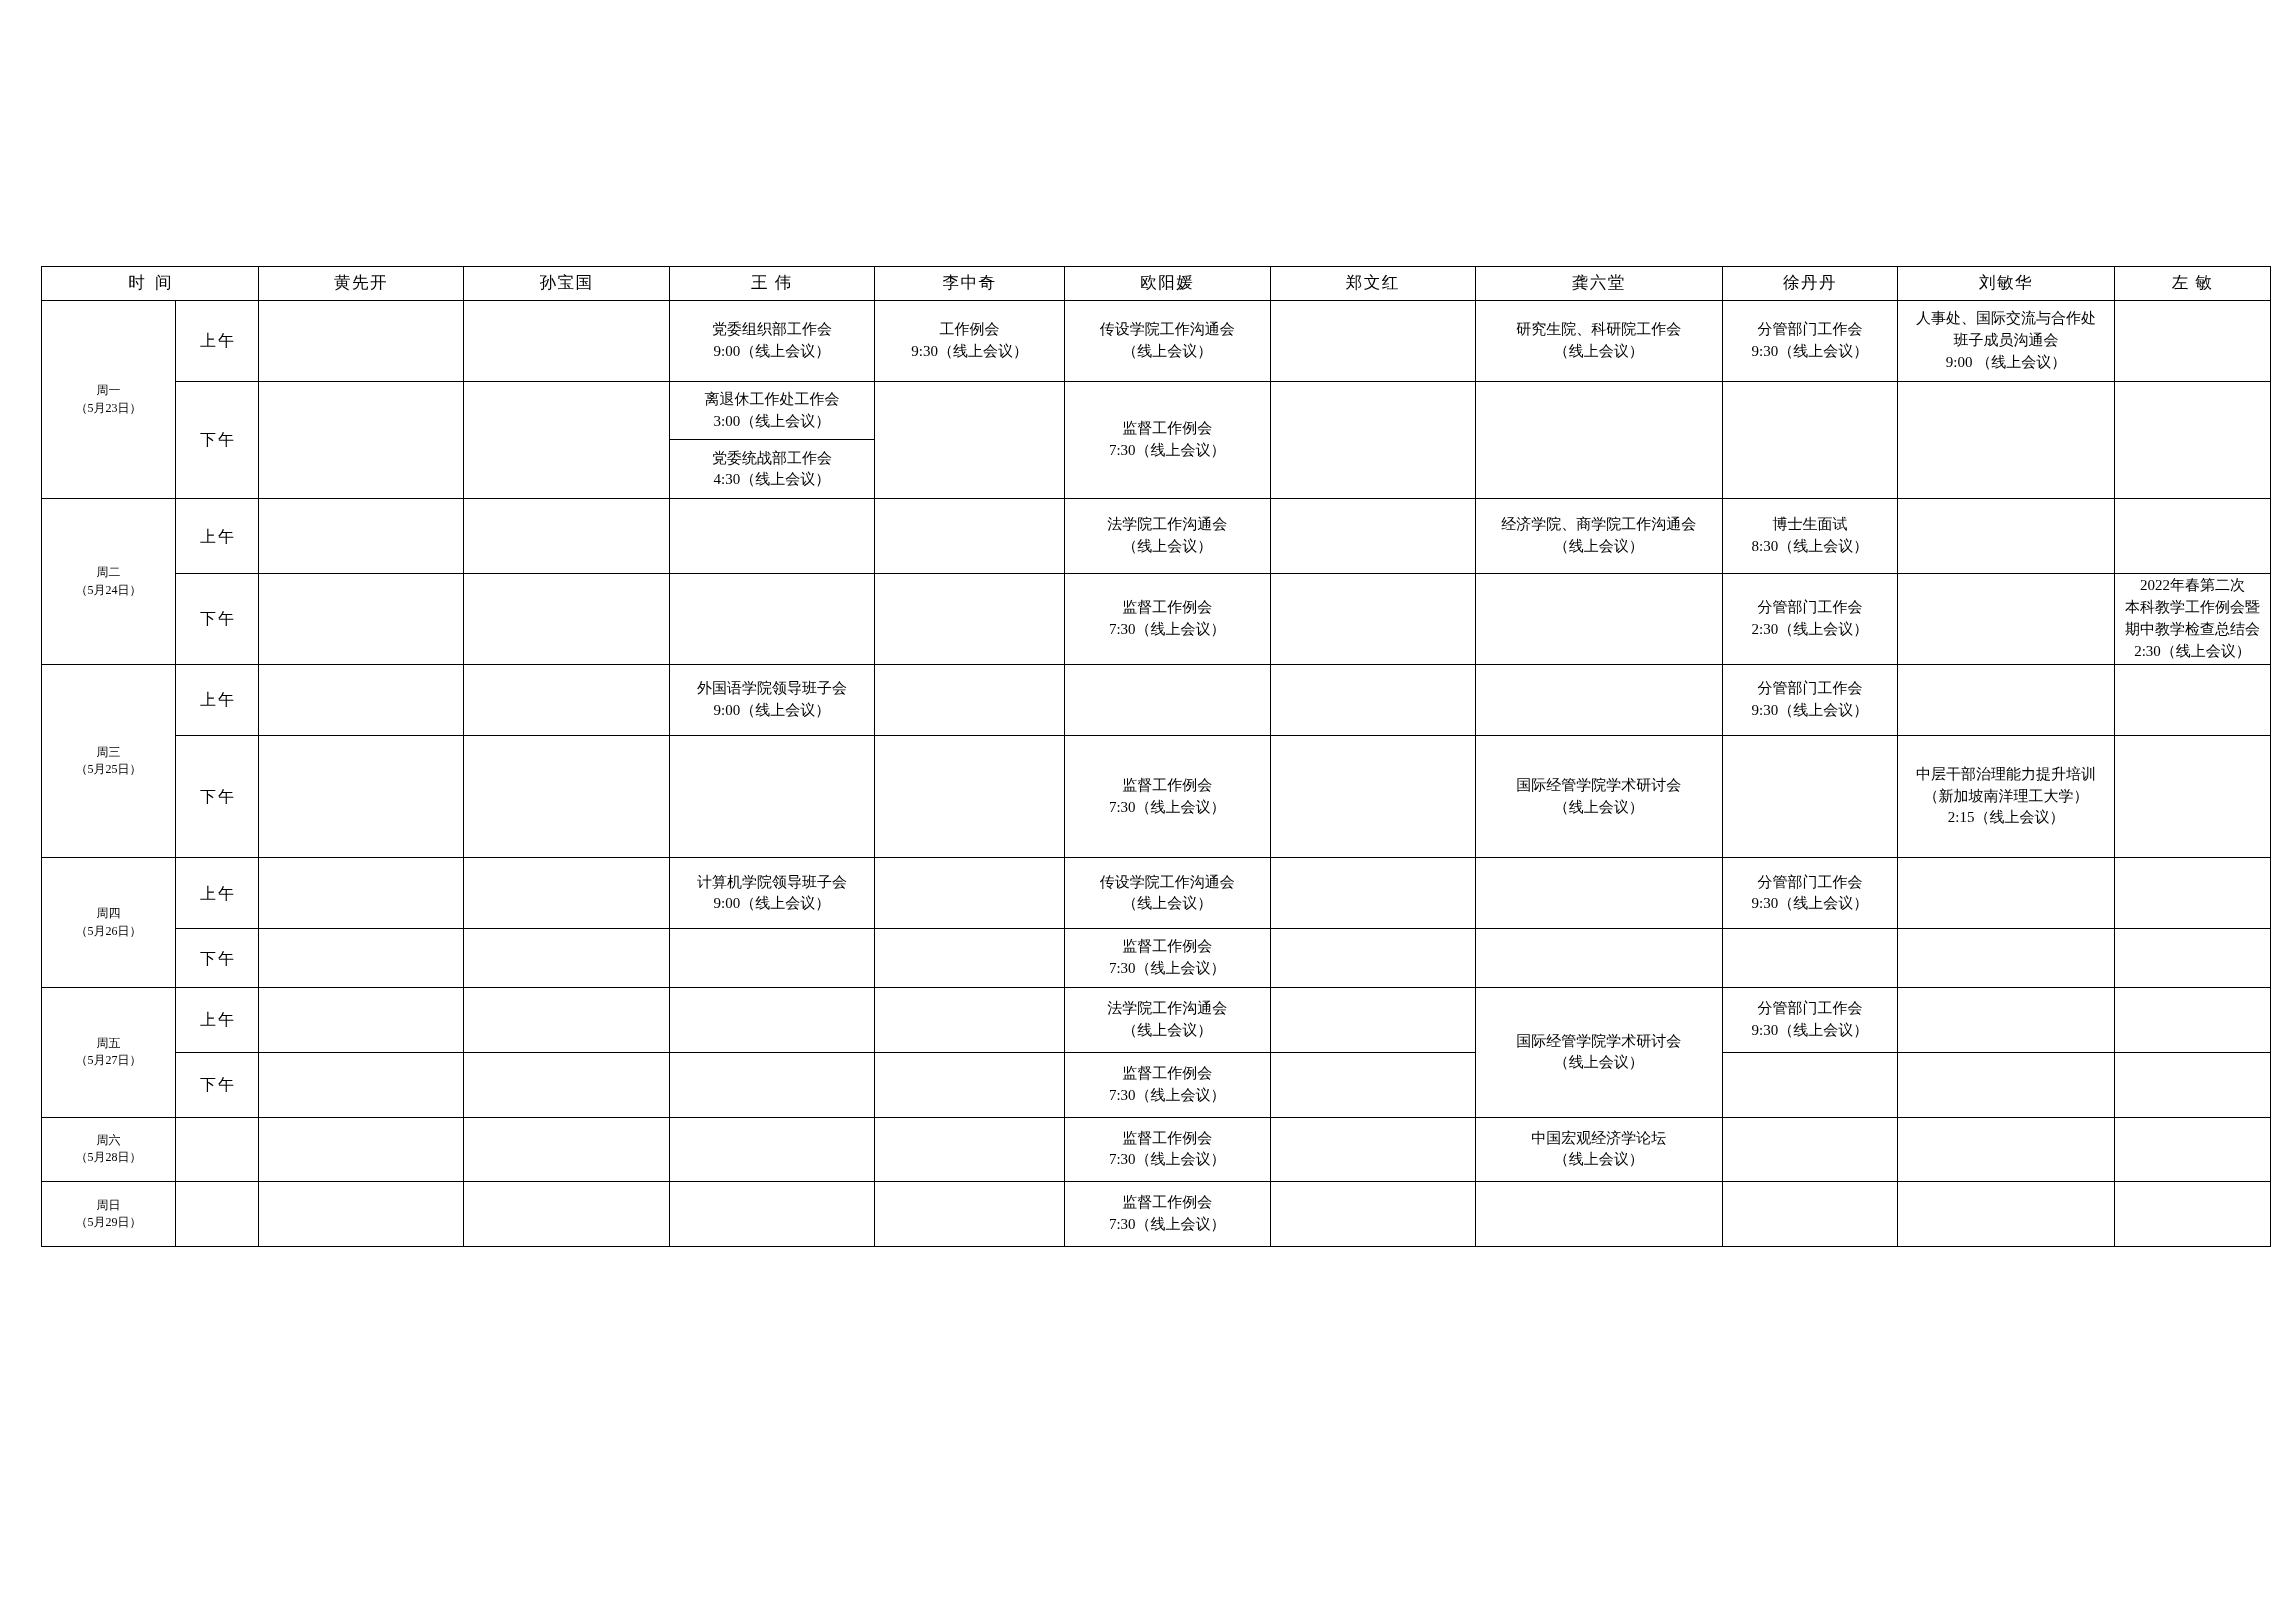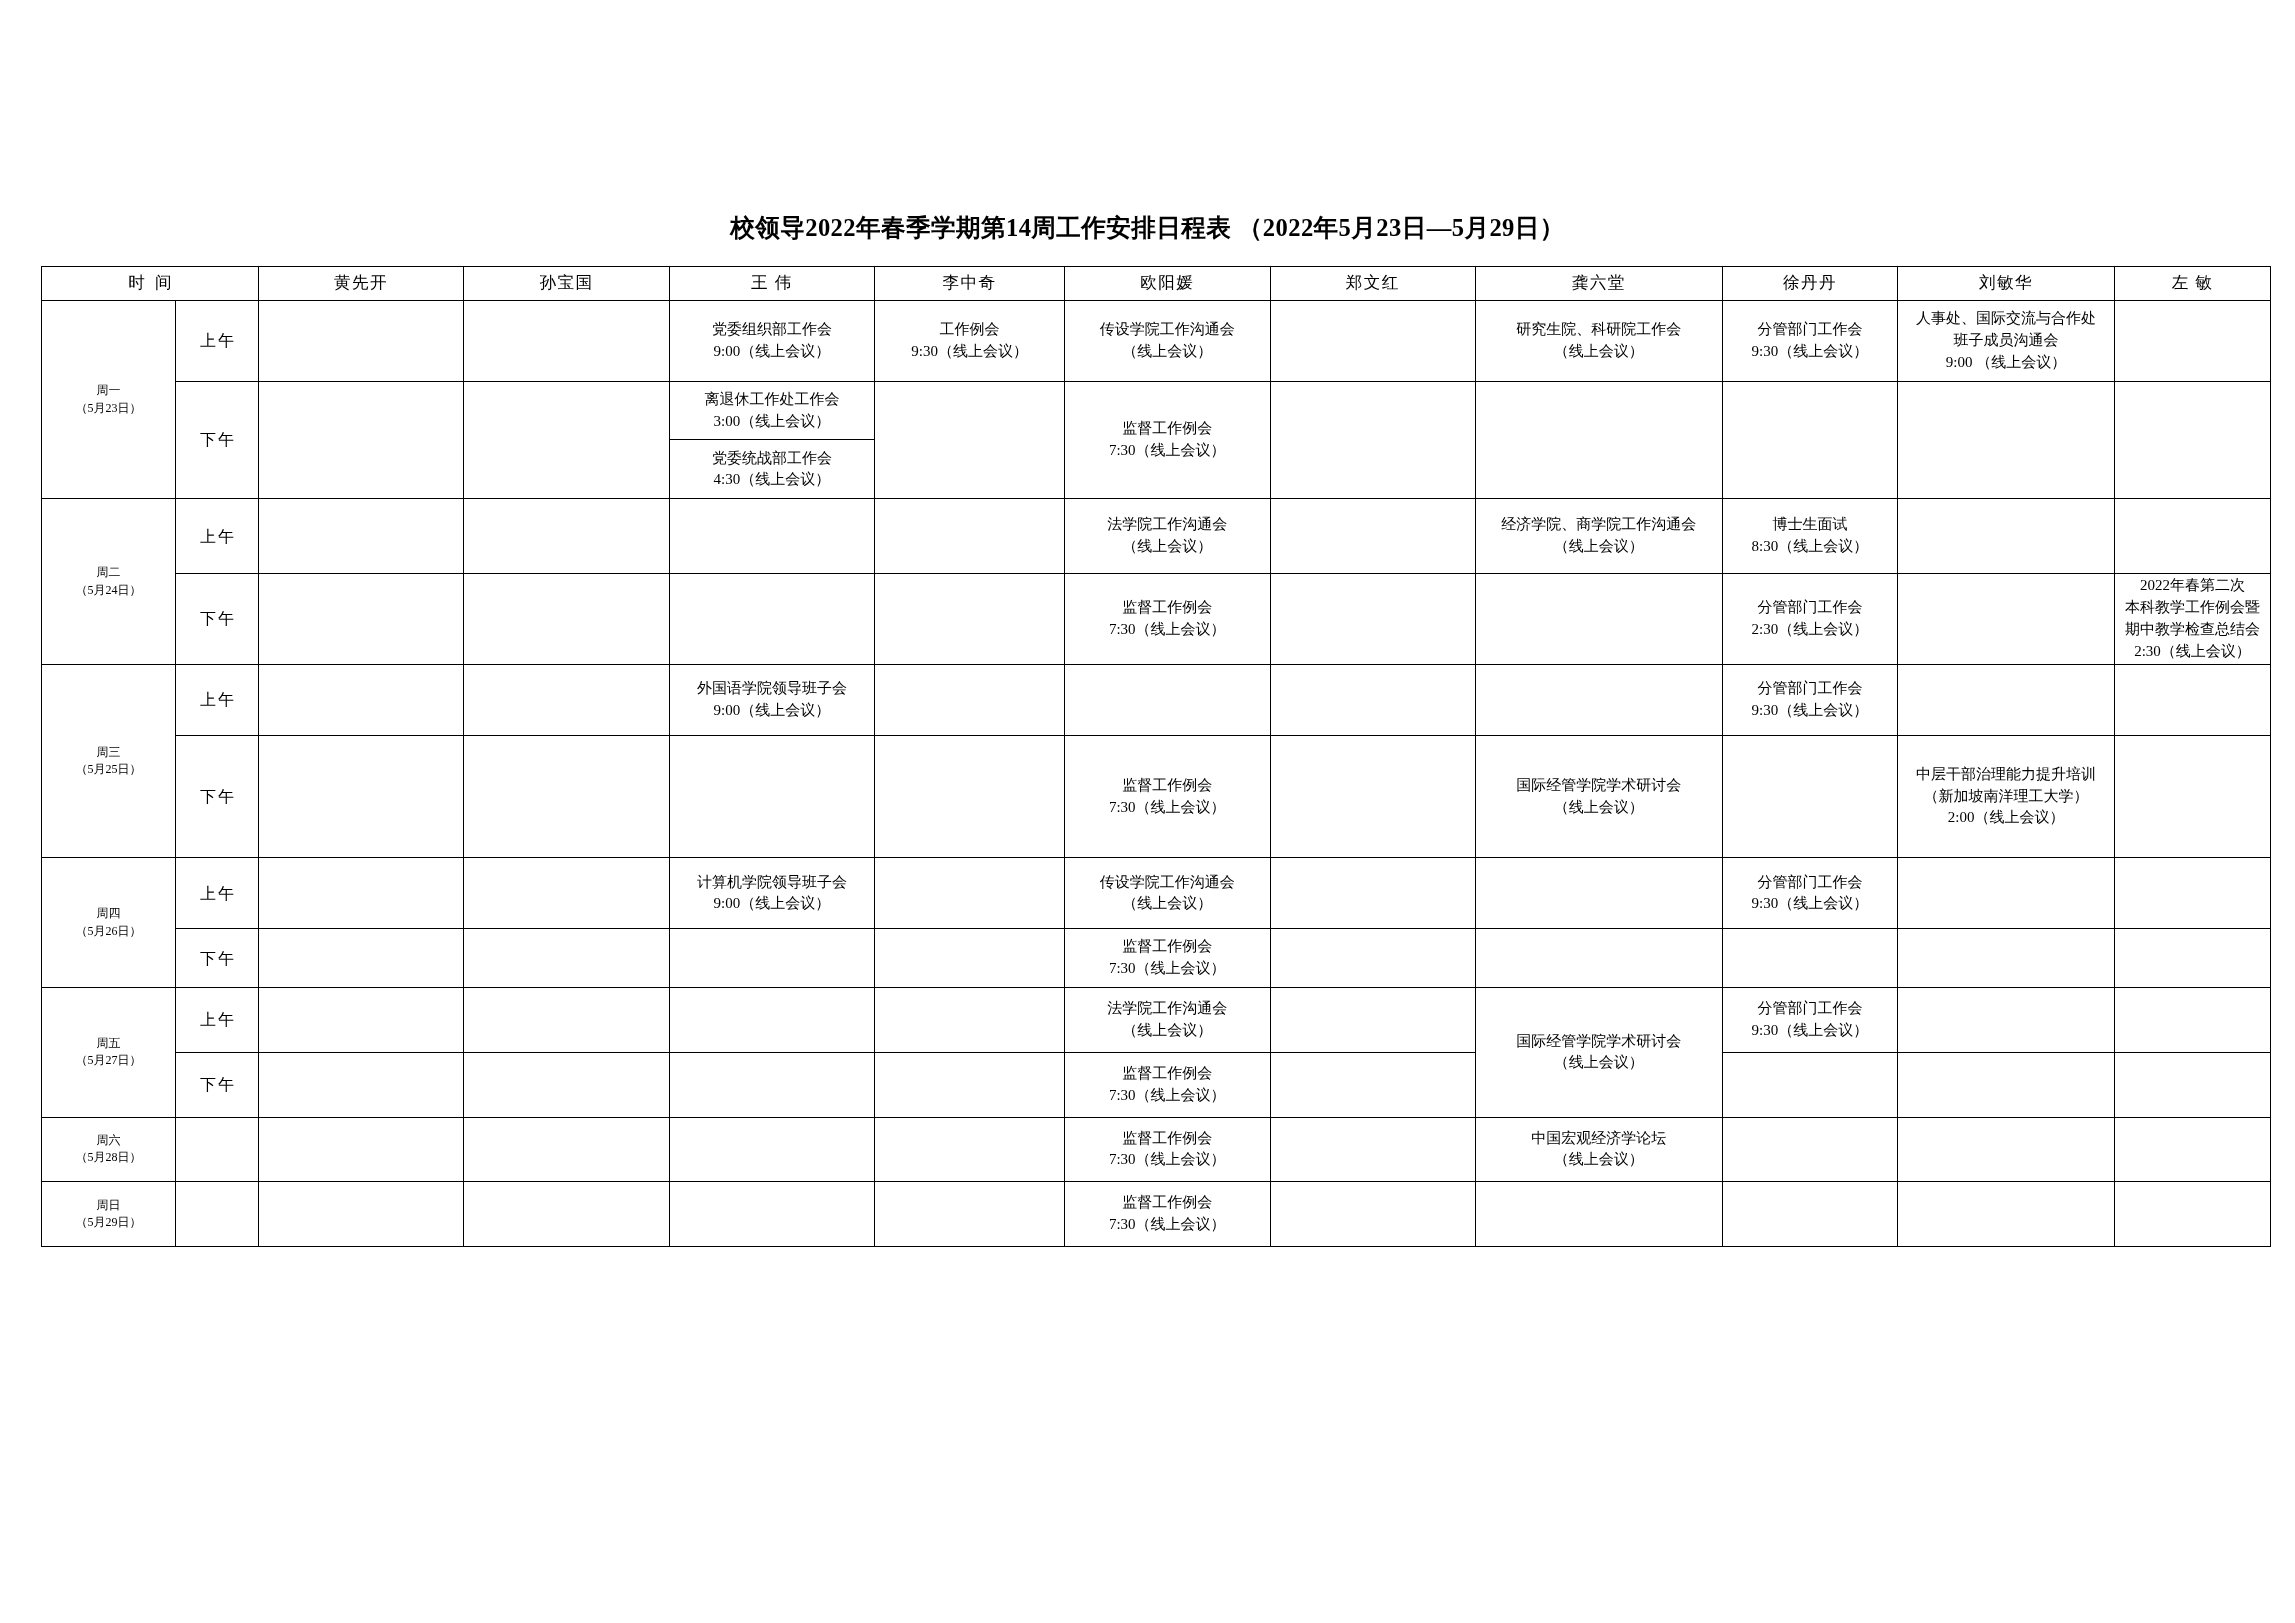--- a/index.html
+++ b/index.html
@@ -107,23 +107,20 @@
   col.c-p7     { width: 239px; }
   col.c-p8     { width: 170px; }
   col.c-p9     { width: 210px; }
   col.c-p10    { width: 151px; }
 </style>
 </head>
 <body>
 
 <div class="page">
 
-  <div class="title-wrap">
-    <span class="title">校领导2022年春季学期第14周工作安排日程表 （2022年5月23日—5月29日）</span>
-  </div>
 
   <div class="table-wrap">
     <table class="sched">
       <colgroup>
         <col class="c-day">
           <col class="c-ampm">
         <col class="c-p1">
           <col class="c-p2">
           <col class="c-p3">
           <col class="c-p4">
@@ -304,21 +301,21 @@
           </td>
           <td class="ev"></td>
           <td class="ev">
             <span class="ev-line">国际经管学院学术研讨会</span>
             <span class="ev-line">（线上会议）</span>
           </td>
           <td class="ev"></td>
           <td class="ev">
             <span class="ev-line">中层干部治理能力提升培训</span>
             <span class="ev-line">（新加坡南洋理工大学）</span>
-            <span class="ev-line">2:00（线上会议）</span>
+            <span class="ev-line">2:15（线上会议）</span>
           </td>
           <td class="ev"></td>
         </tr>
 
         <tr>
           <td class="day-cell" rowspan="2">
             <span class="ev-line">周四</span>
             <span class="ev-line">（5月26日）</span>
           </td>
           <td class="ampm-cell" style="height:67px">上午</td>

